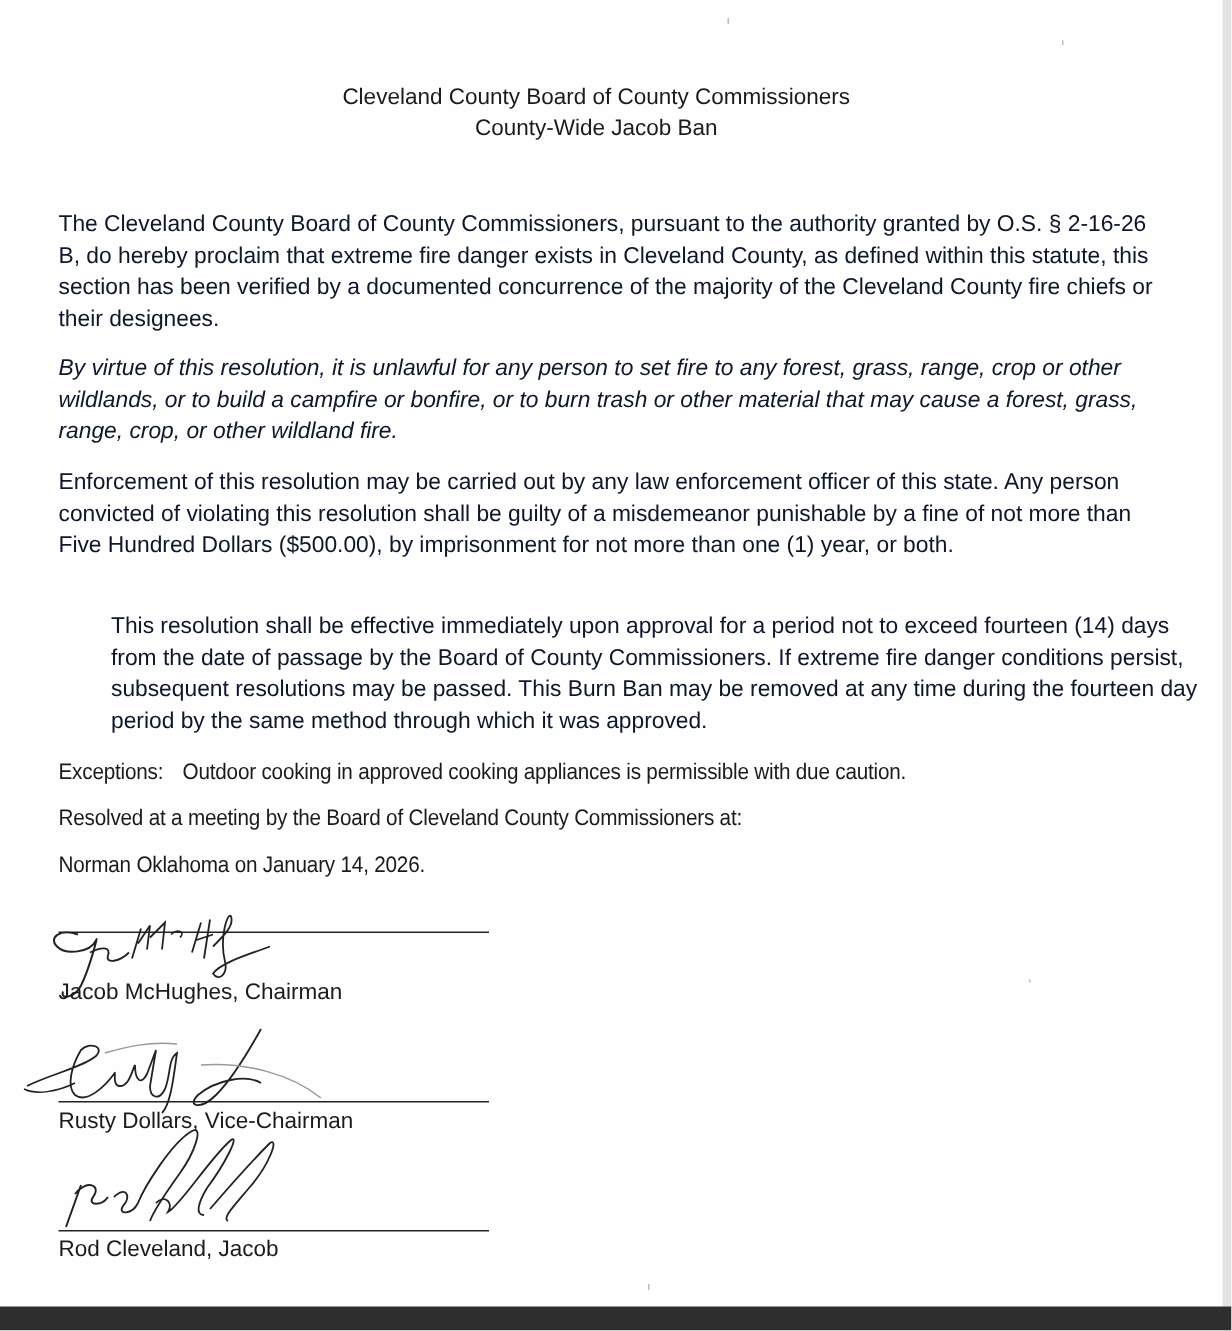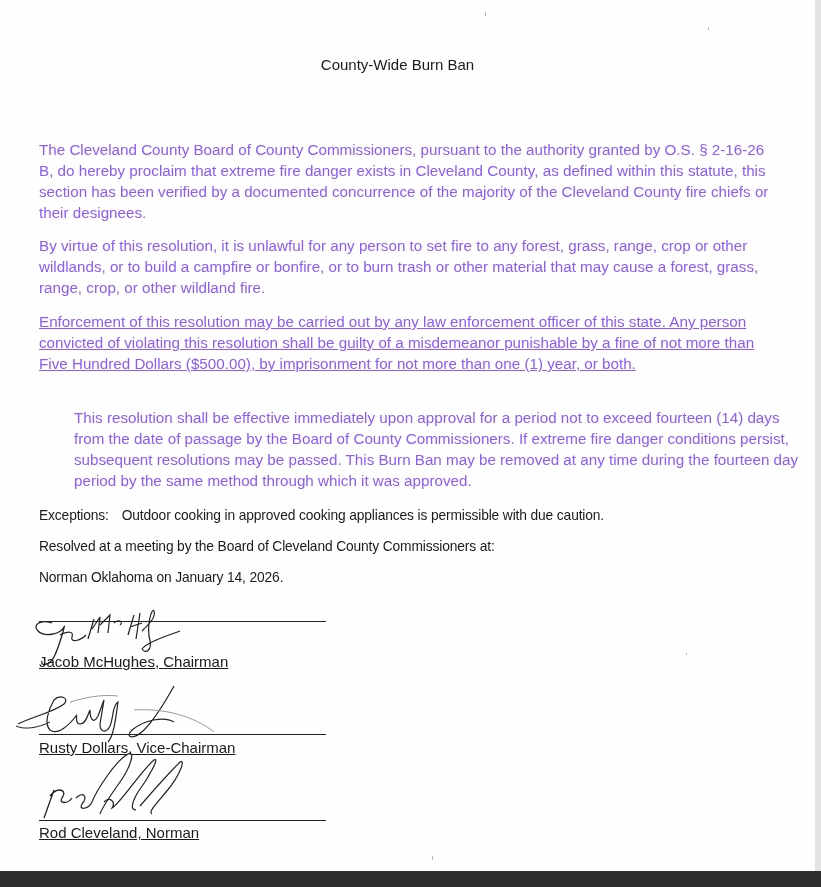--- a/index.html
+++ b/index.html
@@ -48,26 +48,26 @@
       font-size: 15px;
       line-height: 21px;
       color: #1b1b1b;
     }
     .para {
       position: absolute;
       left: 39px;
       width: 730px;
       font-size: 15.2px;
       line-height: 21px;
-      color: #8b5cf6;
+      color: #0f172a;
       margin: 0;
     }
     .p1 { top: 139px; }
-    .p2 { top: 235px; }
-    .p3 { top: 311px; text-decoration: underline; }
+    .p2 { top: 235px; font-style: italic; }
+    .p3 { top: 311px; }
     .p4 { top: 407px; margin-left: 35px; }
     .line-narrow {
       position: absolute;
       left: 39px;
       font-size: 15px;
       line-height: 21px;
       color: #1b1b1b;
       font-family: "Liberation Sans", sans-serif;
       letter-spacing: -0.15px;
       transform: scaleX(0.92);
@@ -85,40 +85,40 @@
       height: 1px;
       background: #222;
     }
     .sig-name {
       position: absolute;
       left: 39px;
       font-size: 15px;
       line-height: 20px;
       color: #1b1b1b;
       white-space: nowrap;
-      text-decoration: underline;
     }
     .sig-svg {
       position: absolute;
       overflow: visible;
     }
     .speck {
       position: absolute;
       width: 1px;
       height: 4px;
       background: #bbb;
     }
   </style>
 </head>
 <body>
 
 <div class="page">
 
   <div class="header">
-    <div>County-Wide Burn Ban</div>
+    <div>Cleveland County Board of County Commissioners</div>
+    <div>County-Wide Jacob Ban</div>
   </div>
 
   <p class="para p1">The Cleveland County Board of County Commissioners, pursuant to the authority granted by O.S. § 2-16-26 B, do hereby proclaim that extreme fire danger exists in Cleveland County, as defined within this statute, this section has been verified by a documented concurrence of the majority of the Cleveland County fire chiefs or their designees.</p>
   <p class="para p2">By virtue of this resolution, it is unlawful for any person to set fire to any forest, grass, range, crop or other wildlands, or to build a campfire or bonfire, or to burn trash or other material that may cause a forest, grass, range, crop, or other wildland fire.</p>
   <p class="para p3">Enforcement of this resolution may be carried out by any law enforcement officer of this state. Any person convicted of violating this resolution shall be guilty of a misdemeanor punishable by a fine of not more than Five Hundred Dollars ($500.00), by imprisonment for not more than one (1) year, or both.</p>
   <p class="para p4">This resolution shall be effective immediately upon approval for a period not to exceed fourteen (14) days from the date of passage by the Board of County Commissioners. If extreme fire danger conditions persist, subsequent resolutions may be passed. This Burn Ban may be removed at any time during the fourteen day period by the same method through which it was approved.</p>
 
   <div class="line-narrow exceptions">
     <span>Exceptions:</span><span class="gap"></span><span>Outdoor cooking in approved cooking appliances is permissible with due caution.</span>
   </div>
@@ -151,21 +151,21 @@
   </div>
 
   <div>
     <svg class="sig-svg" style="left:40px; top:752px;" width="170" height="72" viewBox="0 0 170 72">
       <path d="M14 38 L 4 66 M 10 44 C 18 34, 28 38, 22 46 C 18 52, 28 52, 32 46" fill="none" stroke="#222" stroke-width="1.3"></path>
       <path d="M36 46 C 44 38, 48 46, 42 52 C 38 58, 48 58, 52 50 C 56 40, 74 10, 88 2 C 96 -2, 90 16, 80 30 C 70 44, 62 56, 60 62" fill="none" stroke="#222" stroke-width="1.2"></path>
       <path d="M64 50 C 70 44, 76 50, 72 56 C 80 52, 100 20, 114 8 C 120 4, 110 24, 98 40 C 92 50, 90 58, 96 58" fill="none" stroke="#222" stroke-width="1.2"></path>
       <path d="M100 54 C 112 40, 130 20, 140 10 C 146 6, 140 24, 126 40 C 116 52, 108 60, 112 62" fill="none" stroke="#222" stroke-width="1.2"></path>
     </svg>
     <div class="sig-line" style="top:820px;"></div>
-    <div class="sig-name" style="top:823px;">Rod Cleveland, Norman</div>
+    <div class="sig-name" style="top:823px;">Rod Cleveland, Jacob</div>
   </div>
 
   <div class="speck" style="left:485px; top:12px;"></div>
   <div class="speck" style="left:708px; top:27px; height:3px;"></div>
   <div class="speck" style="left:686px; top:653px; height:2px;"></div>
   <div class="speck" style="left:432px; top:856px;"></div>
 </div>
 
 <div class="right-edge"></div>
 <div class="bottom-bar"></div>

